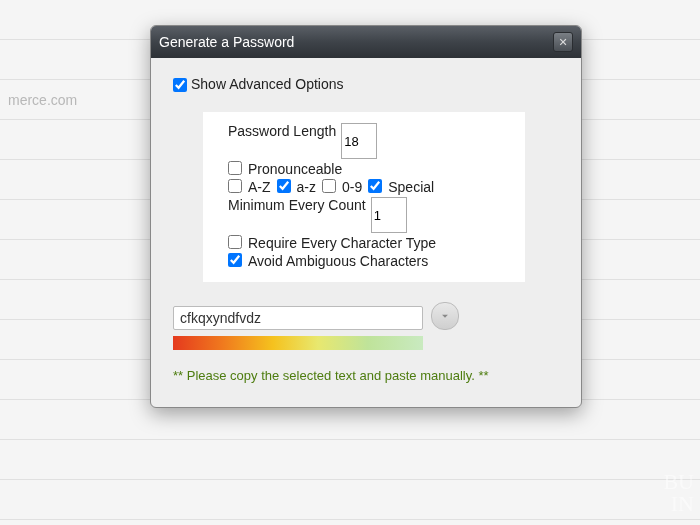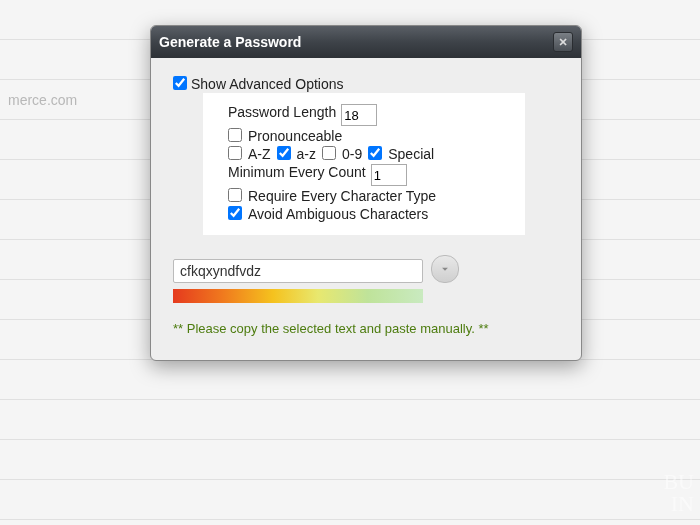--- a/index.html
+++ b/index.html
@@ -1,25 +1,25 @@
 <!DOCTYPE html>
 <html><head>
 <meta charset="utf-8">
 <style>
   html,body{margin:0;padding:0;width:700px;height:525px;font-family:Arial,Helvetica,sans-serif;background:#f5f5f5;overflow:hidden}
   .bg-rows{position:absolute;top:0;left:0;right:0;bottom:0}
   .bg-row{height:40px;border-bottom:1px solid #e0e0e0;box-sizing:border-box;padding-left:8px;color:#b8b8b8;font-size:14px;display:flex;align-items:center}
   .dialog{position:absolute;left:150px;top:25px;width:430px;background:#eee;border:1px solid #888;border-radius:6px;box-shadow:0 6px 20px rgba(0,0,0,.35)}
-  .titlebar{background:linear-gradient(#5a5f66,#3e4349 50%,#2d3136);color:#fff;font-weight:bold;font-size:14px;padding:6px 8px;border-radius:5px 5px 0 0;display:flex;align-items:center;justify-content:space-between}
+  .titlebar{background:linear-gradient(#5a5f66,#3e4349 50%,#2d3136);color:#fff;font-weight:normal;font-size:14px;padding:6px 8px;border-radius:5px 5px 0 0;display:flex;align-items:center;justify-content:space-between}
   .closebox{width:18px;height:18px;background:linear-gradient(#7a7f85,#4a4f55);border:1px solid #2a2d31;border-radius:3px;display:flex;align-items:center;justify-content:center;color:#ddd;font-size:11px;cursor:pointer}
   .body{padding:18px 22px 24px 22px}
-  .adv-row{display:flex;align-items:flex-start;font-size:14px;color:#222;margin-bottom:1px}
+  .adv-row{display:flex;align-items:flex-end;font-size:14px;color:#222;margin-bottom:20px}
   .adv-panel{background:#fff;border:1px solid #fff;margin:0 0 20px 30px;padding:8px 10px 10px 10px;width:300px;font-size:14px;color:#222}
   .adv-line{margin:2px 14px;display:flex;align-items:flex-start;flex-wrap:wrap;gap:2px}
-  .numbox{width:30px;height:18px;font-size:13px;border:1px solid #aaa;padding:1px 2px;margin-left:3px}
+  .numbox{width:30px;height:18px;font-size:13px;border:1px solid #aaa;padding:8px 2px;margin-left:3px}
   input[type=checkbox]{width:14px;height:14px;margin:0 4px 0 0;vertical-align:middle}
   .pw-row{display:flex;align-items:flex-end;gap:8px;margin-bottom:6px}
   .pw-field{width:250px;height:24px;background:#fff;border:1px solid #bbb;border-radius:2px;padding:2px 6px;font-size:14px;color:#333;box-sizing:border-box}
   .refresh-btn{width:26px;height:26px;border-radius:13px;background:linear-gradient(#e8e8e8,#cfcfcf);border:1px solid #bbb;display:flex;align-items:center;justify-content:center;cursor:pointer}
   .refresh-btn svg{width:14px;height:14px;fill:#888}
   .strength{width:250px;height:14px;background:linear-gradient(to right,#e53a1e 0%,#f07a1e 20%,#f5c21e 40%,#e8e86f 58%,#bfe39a 78%,#c9eac0 100%);margin-bottom:18px}
   .gen-row{display:flex;align-items:center;gap:60px;margin-bottom:12px}
   .gen-btn{background:linear-gradient(#fdfdfd,#e9e9e9);border:1px solid #aaa;border-radius:3px;padding:4px 12px;font-size:14px;cursor:pointer}
   .help-btn{width:22px;height:22px;border-radius:11px;background:radial-gradient(circle at 30% 25%,#7fd4ff,#1a9ae0 60%,#0d6aa8);color:#fff;font-weight:bold;display:flex;align-items:center;justify-content:center;font-size:14px;cursor:pointer;box-shadow:inset 0 1px 2px rgba(255,255,255,.6)}
   .warn{color:#4d7c0f;font-size:13px}

